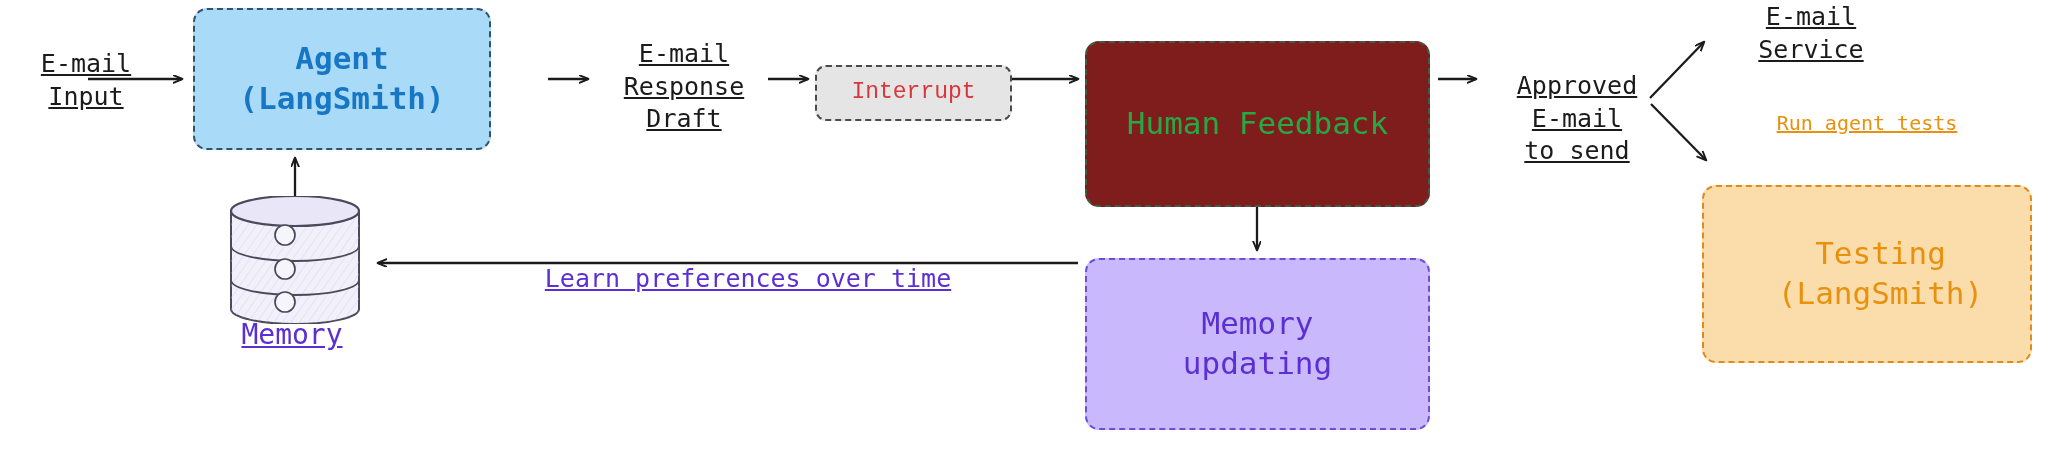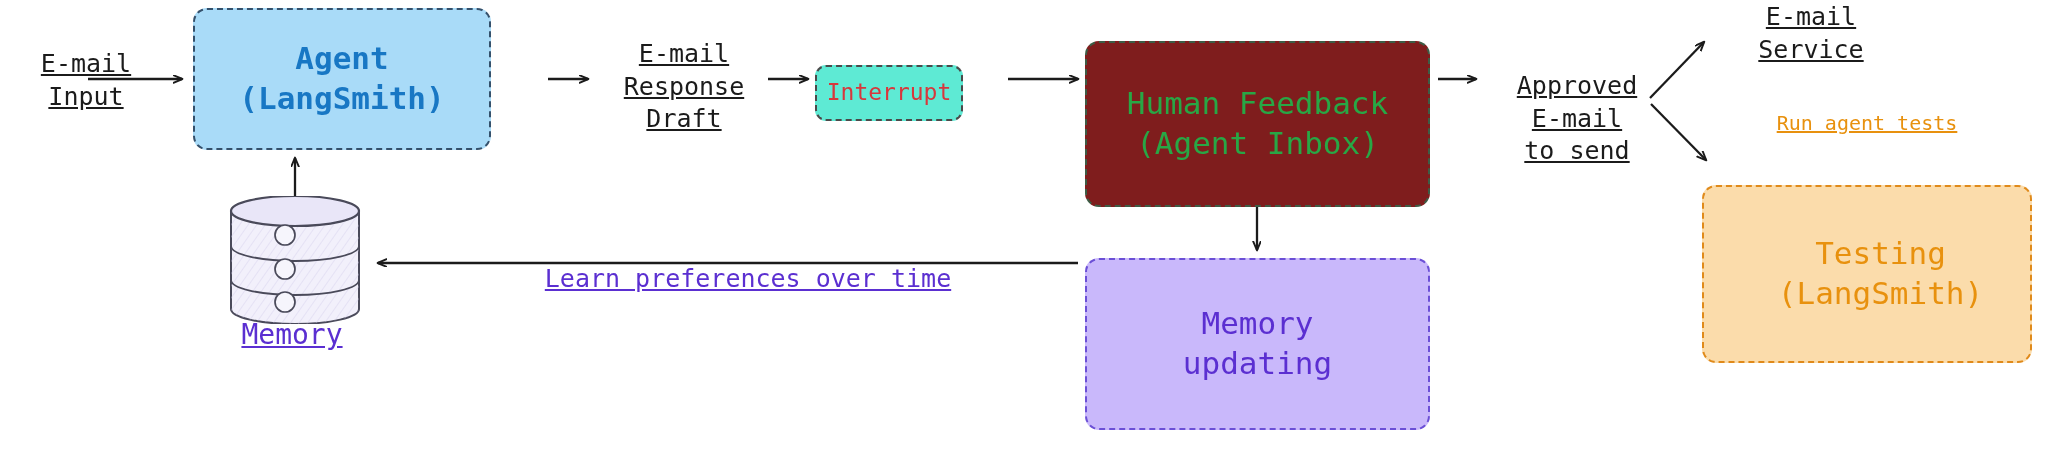--- a/index.html
+++ b/index.html
@@ -42,26 +42,27 @@
   
   #node-agent {
     left: 193px; top: 8px; width: 298px; height: 142px;
     background: #a9dbf8;
     border: 2.4px dashed #34506b;
     color: #1877c4;
     font-size: 31px;
     font-weight: bold;
   }
   #node-interrupt {
-    left: 815px; top: 65px; width: 148px; height: 56px;
-    background: #5eead4;
+    left: 815px; top: 65px; width: 197px; height: 56px;
+    background: #e5e5e5;
     border: 2.2px dashed #4a4a4a;
     color: #d8373c;
     font-size: 23px;
     border-radius: 11px;
+    font-family: Liberation Mono, monospace;
   }
   #node-human {
     left: 1085px; top: 8px; width: 345px; height: 166px;
     background: #7f1d1d;
     border: 2.4px dashed #3d5c45;
     color: #28a745;
     font-size: 31px;
     margin-top: 33px;
   }
   #node-memupd {
@@ -158,21 +159,20 @@
     <span>Agent</span>
     <span>(LangSmith)</span>
   </div>
 
   <div class="node" id="node-interrupt">
     <span>Interrupt</span>
   </div>
 
   <div class="node" id="node-human">
     <span>Human Feedback</span>
-    <span>(Agent Inbox)</span>
   </div>
 
   <div class="node" id="node-memupd">
     <span>Memory</span>
     <span>updating</span>
   </div>
 
   <div class="node" id="node-testing">
     <span>Testing</span>
     <span>(LangSmith)</span>

